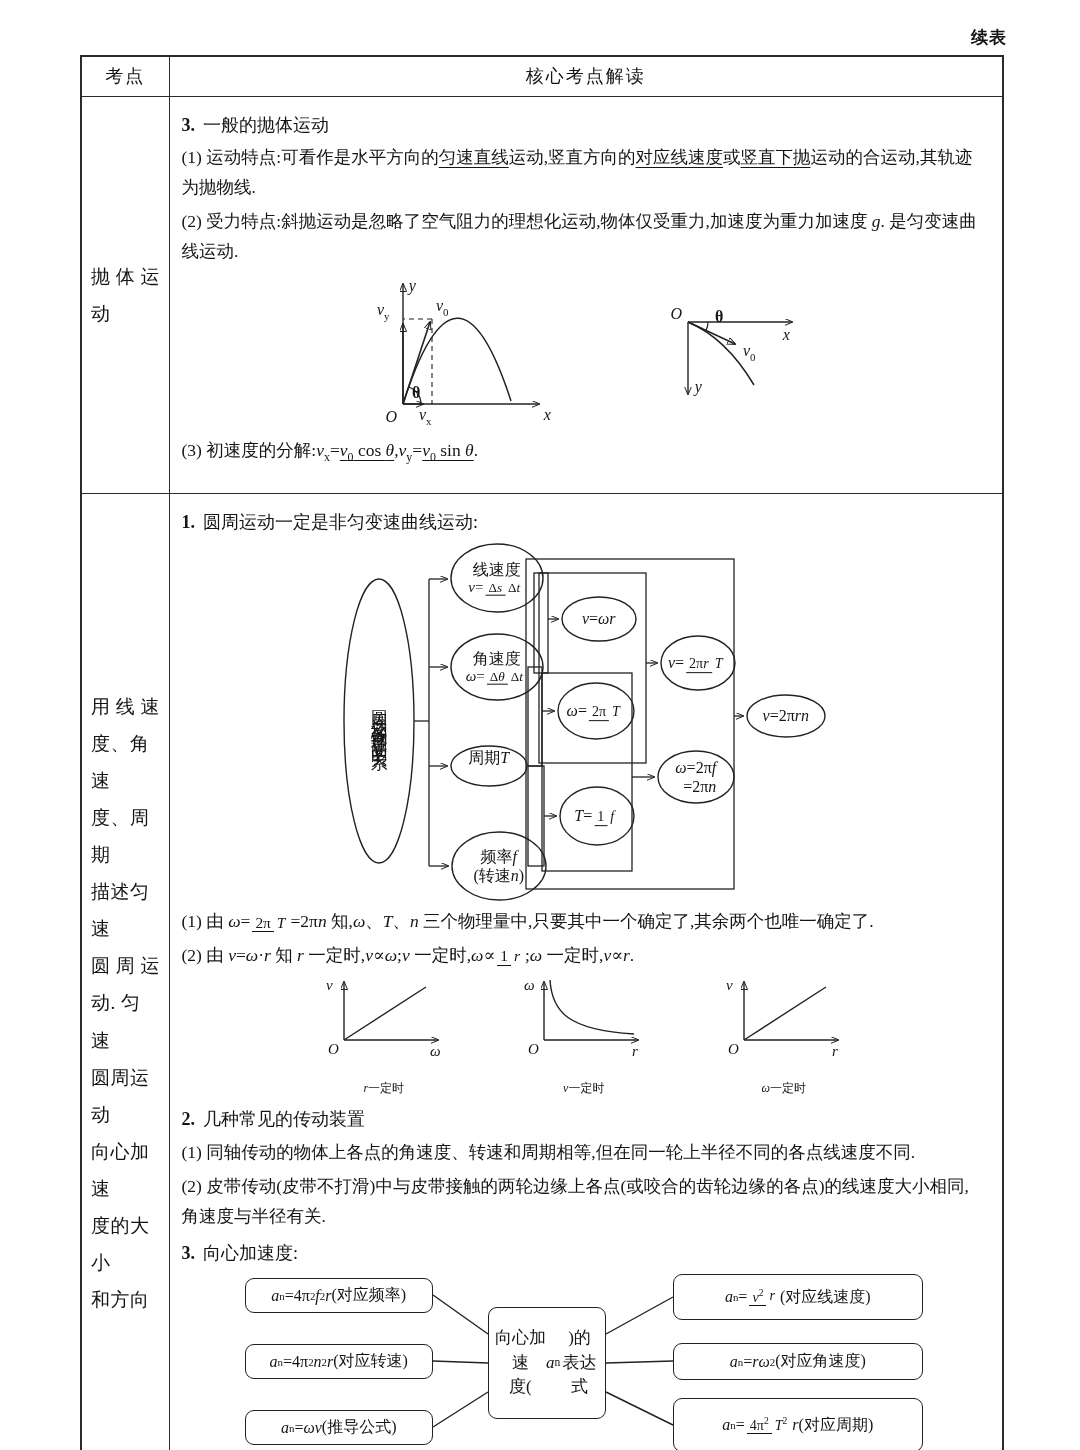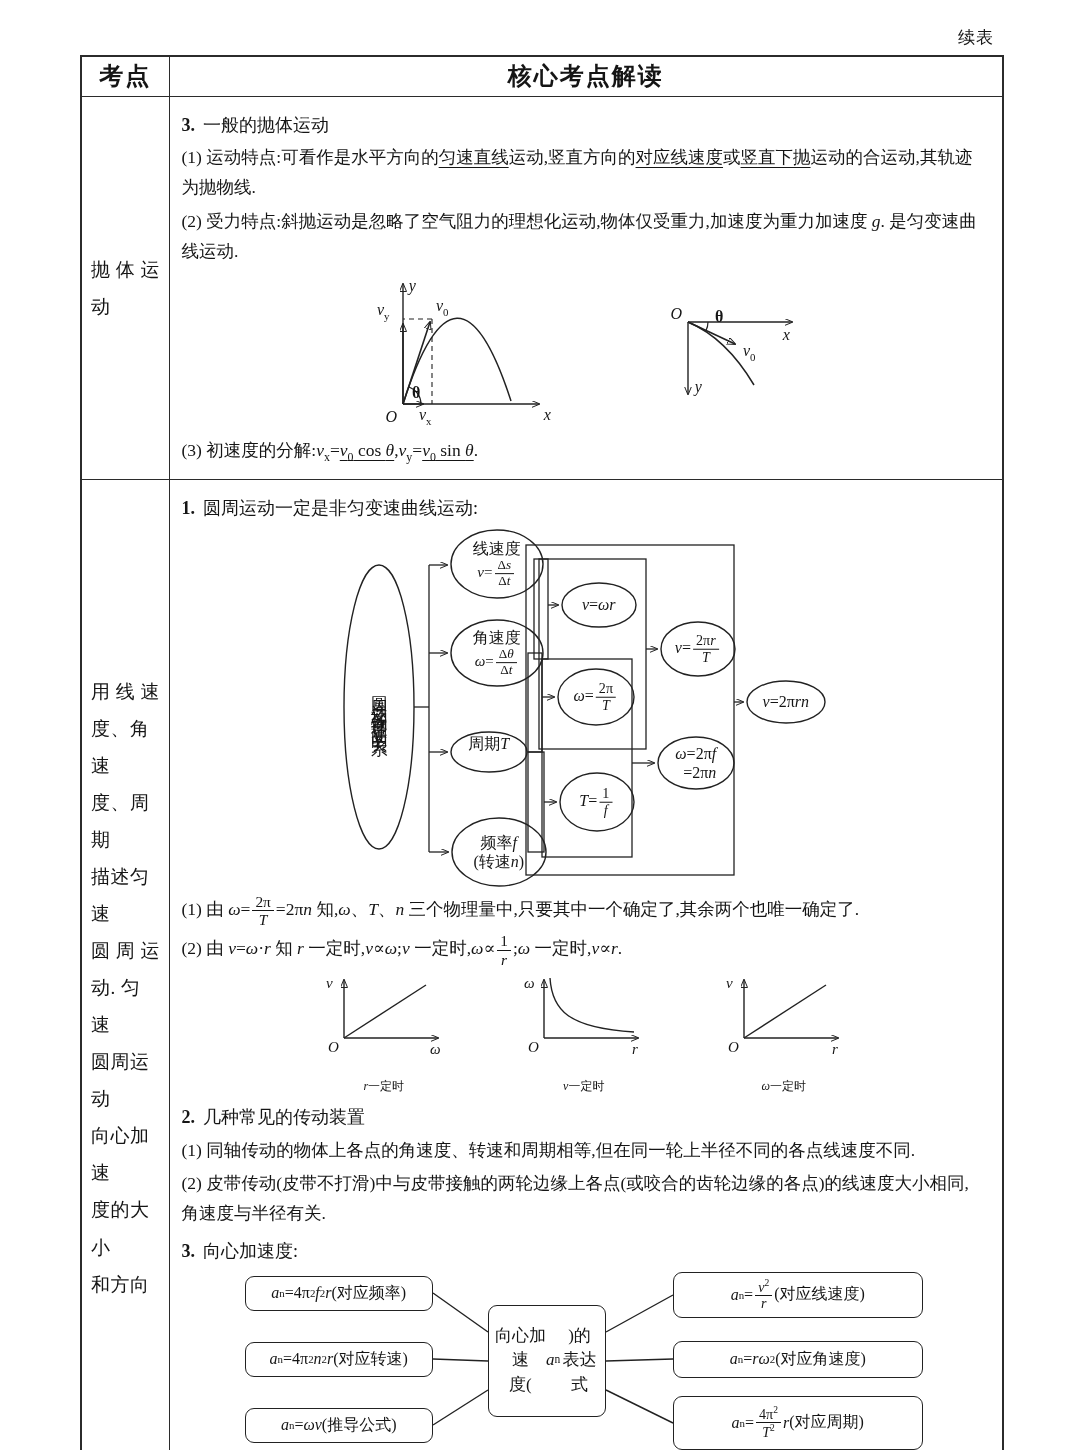--- a/index.html
+++ b/index.html
@@ -1,45 +1,45 @@
 <!DOCTYPE html>
 <html><head>
 <meta charset="utf-8">
 <style>
   * { box-sizing: border-box; margin: 0; padding: 0; }
   body { background:#ffffff; font-family:"Liberation Serif","DejaVu Serif",serif; color:#151515; }
   .page { position:relative; width:1080px; height:1450px; background:#fff; overflow:hidden; }
 
-  .continued { position:absolute; top:26px; right:86px; font-weight:normal; font-size:17px; letter-spacing:1px; }
+  .continued { position:absolute; top:26px; right:73px; font-weight:bold; font-size:17px; letter-spacing:1px; }
 
   table.main { position:absolute; left:80px; top:55px; width:924px; border-collapse:collapse; table-layout:fixed; }
   table.main, table.main td { border:1.4px solid #2b2b2b; }
   table.main { border-width:2.4px; }
   td { vertical-align:top; }
   col.c1 { width:88px; }
 
-  tr.hdr td { height:40px; text-align:center; vertical-align:middle; font-size:24px; letter-spacing:2px;font-weight:bold; }
+  tr.hdr td { height:40px; text-align:center; vertical-align:middle; font-size:18px; letter-spacing:2px; }
 
   td.topic { vertical-align:middle; text-align:left; padding:0 7px 0 9px; font-size:19px;
              line-height:1.95; white-space:pre-line; letter-spacing:0.5px; }
-  td.content { padding:6px 16px 8px 12px; font-size:17px; }
+  td.content { padding:6px 16px 22px 12px; font-size:17px; }
 
   tr.r1 td { height:352px; }
   tr.r2 td { height:958px; }
 
   p.body { margin:4px 0; line-height:1.7; font-size:17.5px; }
   p.head { margin:8px 0 4px 0; line-height:1.6; font-size:18px; }
   p.head b { margin-right:8px; }
   u { text-underline-offset:4px;text-align:center; }
   sub { font-size:0.68em; }
   sup { font-size:0.68em; }
   i { font-family:"Liberation Serif","DejaVu Serif",serif; }
 
   
-  .fr { display:inline-flex; flex-direction:column; vertical-align:middle; text-align:center;
+  .fr { display:inline-flex; flex-direction:row; vertical-align:middle; text-align:center;
         font-size:0.88em; line-height:1.12; margin:0 2px; }
   .fr > span:first-child { border-bottom:1.2px solid #151515; padding:0 3px; }
   .fr > span:last-child { padding:0 3px; }
 
   
   .diagrams { display:flex; justify-content:center; align-items:center; gap:95px; margin:6px 0 2px 0; }
   .diag { position:relative; }
   .lb { position:absolute; transform:translate(-50%,-50%); font-size:16px; line-height:1;
         font-family:"Liberation Serif","DejaVu Serif",serif; white-space:nowrap; }
   svg line, svg path, svg ellipse, svg rect { stroke:#222; fill:none; }

